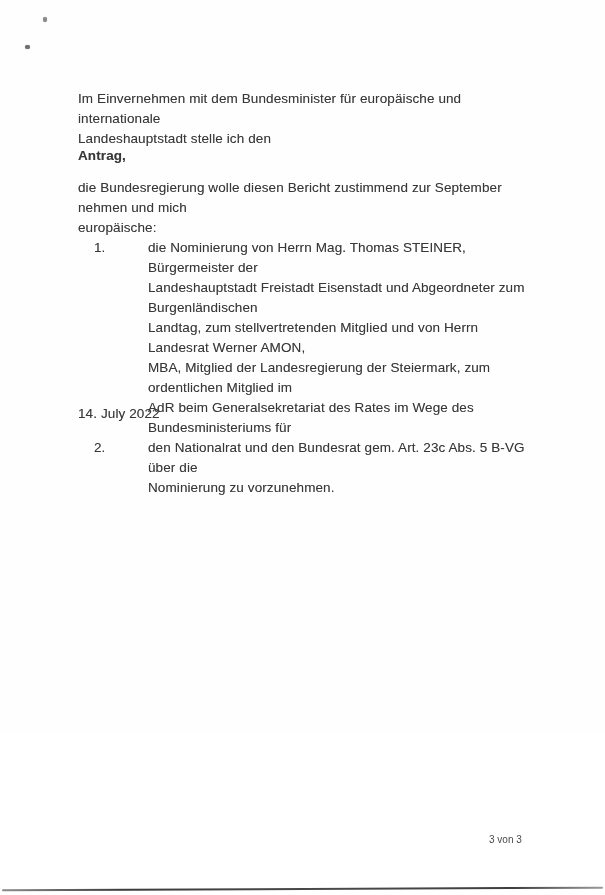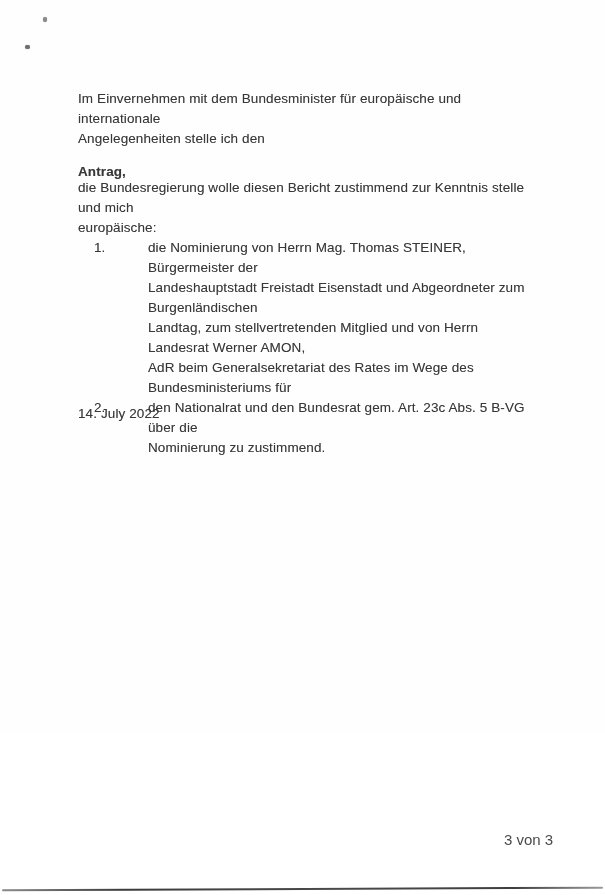--- a/index.html
+++ b/index.html
@@ -18,36 +18,36 @@
   }
   .txt {
     font-size: 13.5px;
     line-height: 20px;
     color: #383838;
     letter-spacing: 0.1px;
     text-shadow: 0 0 0.4px rgba(40,40,40,0.35);
   }
   .block { position: absolute; left: 78px; width: 460px; }
   .intro       { top: 89px; }
-  .heading     { top: 146px; font-weight: 700; margin-top: 16px; }
+  .heading     { top: 146px; font-weight: 700; }
   .paragraph   { top: 178px; }
   .list        { top: 238px; }
   .date        { top: 404px; }
   .signature   { top: 481px; }
   .list-item { display: flex; }
   .list-item .num {
     width: 21px;
     padding-left: 16px;
     flex: 0 0 37px;
   }
   .list-item .item-lines { flex: 1; margin-left: 33px; }
   .footer {
     position: absolute;
-    left: 504px; top: 833px;
-    font-size: 15px;
+    left: 489px; top: 833px;
+    font-size: 10px;
     line-height: 14px;
     color: #4a4a4a;
   }
   .speck {
     position: absolute;
     border-radius: 2px;
   }
   .speck-1 { left: 43px; top: 17px; width: 4px; height: 5px; background: #8a8a8a; box-shadow: 0 0 1px #999; }
   .speck-2 { left: 25px; top: 45px; width: 5px; height: 4px; background: #6f6f6f; box-shadow: 0 0 1px #888; }
   .scan-edge-line {
@@ -62,45 +62,46 @@
 </head>
 <body>
 
 <div class="page">
 
   <span class="speck speck-1"></span>
   <span class="speck speck-2"></span>
 
   <div class="block intro txt">
     <div>Im Einvernehmen mit dem Bundesminister für europäische und internationale</div>
-    <div>Angelegenheiten stelle ich den</div>
+    <div>Landeshauptstadt stelle ich den</div>
   </div>
 
   <div class="block heading txt">Antrag,</div>
 
   <div class="block paragraph txt">
-    <div>die Bundesregierung wolle diesen Bericht zustimmend zur Kenntnis stelle und mich</div>
+    <div>die Bundesregierung wolle diesen Bericht zustimmend zur September nehmen und mich</div>
     <div>europäische:</div>
   </div>
 
   <div class="block list txt">
     <div class="list-item">
       <span class="num">1.</span>
       <div class="item-lines">
         <div>die Nominierung von Herrn Mag. Thomas STEINER, Bürgermeister der</div>
         <div>Landeshauptstadt Freistadt Eisenstadt und Abgeordneter zum Burgenländischen</div>
         <div>Landtag, zum stellvertretenden Mitglied und von Herrn Landesrat Werner AMON,</div>
+        <div>MBA, Mitglied der Landesregierung der Steiermark, zum ordentlichen Mitglied im</div>
         <div>AdR beim Generalsekretariat des Rates im Wege des Bundesministeriums für</div>
       </div>
     </div>
     <div class="list-item">
       <span class="num">2.</span>
       <div class="item-lines">
         <div>den Nationalrat und den Bundesrat gem. Art. 23c Abs. 5 B-VG über die</div>
-        <div>Nominierung zu zustimmend.</div>
+        <div>Nominierung zu vorzunehmen.</div>
       </div>
     </div>
   </div>
 
   <div class="block date txt">14. July 2022</div>
 
 
   <div class="footer">3 von 3</div>
 
   <div class="scan-edge-line"></div>

